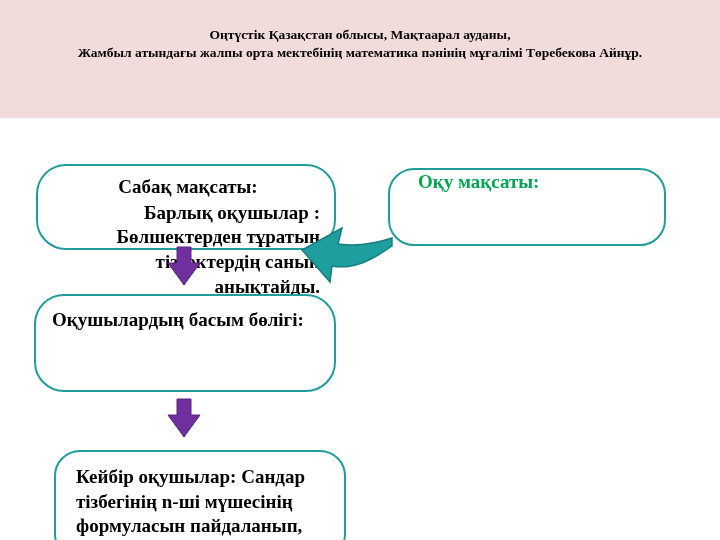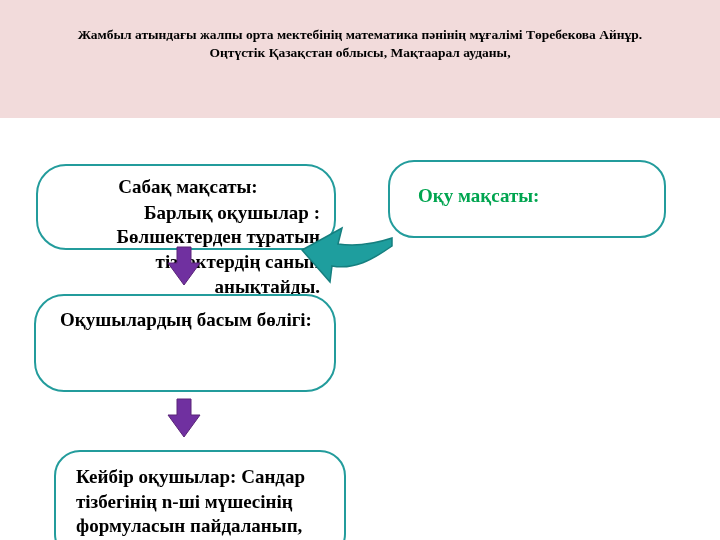--- a/index.html
+++ b/index.html
@@ -18,41 +18,41 @@
   
   .box{
     position:absolute;background:#ffffff;border:2.5px solid #239C9C;
     border-radius:30px;box-sizing:border-box;font-size:19px;font-weight:bold;
     line-height:1.3;
   }
   .box-lesson{left:36px;top:164px;width:300px;height:86px;padding:9px 14px 6px 18px;}
   .box-lesson .box-title{text-align:center;margin-bottom:1px;}
   .box-lesson .box-text{text-align:right;}
   .box-learning{
-    left:388px;top:160px;width:278px;height:78px;
-    padding:22px 14px 8px 28px;color:#00A550;border-radius:26px;
+    left:388px;top:168px;width:278px;height:78px;
+    padding:0 14px 8px 28px;color:#00A550;border-radius:26px;
   }
   .box-majority{left:34px;top:294px;width:302px;height:98px;padding:12px 14px 8px 16px;}
-  .box-majority .box-title{margin-bottom:16px;text-align:center;}
+  .box-majority .box-title{margin-bottom:16px;}
   .box-majority .box-text{font-weight:normal;padding-left:12px;}
   .box-some{left:54px;top:450px;width:292px;height:110px;padding:13px 18px 8px 20px;border-radius:26px;}
   
   .down-arrow{position:absolute;width:40px;height:40px;}
   .down-arrow-1{left:164px;top:246px;}
   .down-arrow-2{left:164px;top:398px;}
   .curved-arrow{position:absolute;left:296px;top:216px;width:102px;height:80px;}
 </style>
 </head>
 <body>
 
 <div class="slide">
 
   <header class="band">
+    <p>Оңтүстік Қазақстан облысы, Мақтаарал ауданы,</p>
     <p>Жамбыл атындағы жалпы орта мектебінің математика пәнінің мұғалімі Төребекова Айнұр.</p>
-    <p>Оңтүстік Қазақстан облысы, Мақтаарал ауданы,</p>
   </header>
 
   <div class="box box-lesson">
     <div class="box-title">Сабақ  мақсаты:</div>
     <div class="box-text">Барлық  оқушылар : Бөлшектерден тұратын тізбектердің санын анықтайды.</div>
   </div>
 
   <div class="box box-learning">
     <div class="box-title">Оқу  мақсаты:</div>
   </div>

